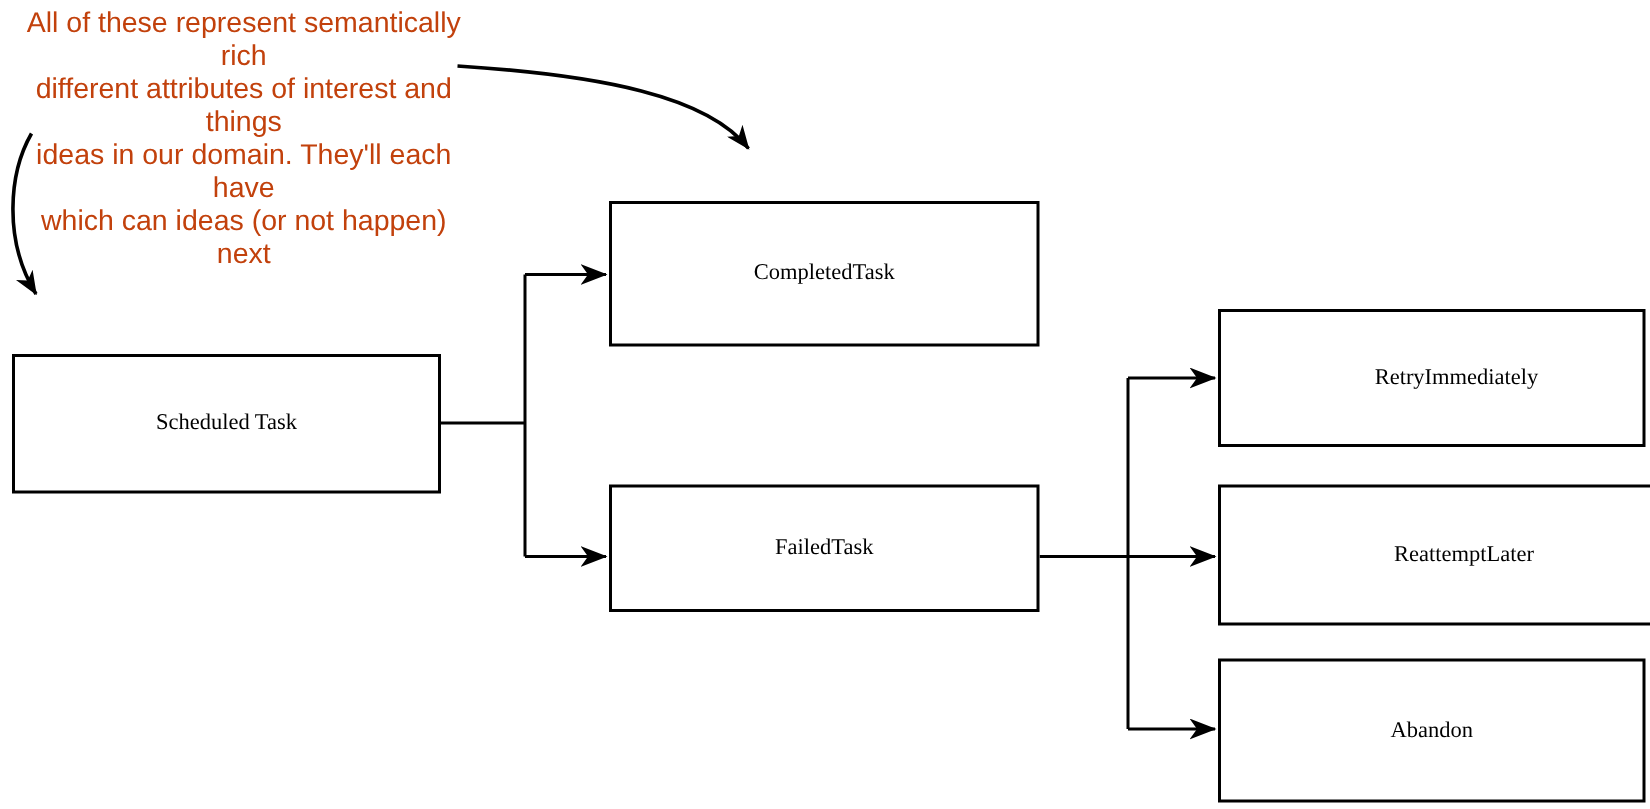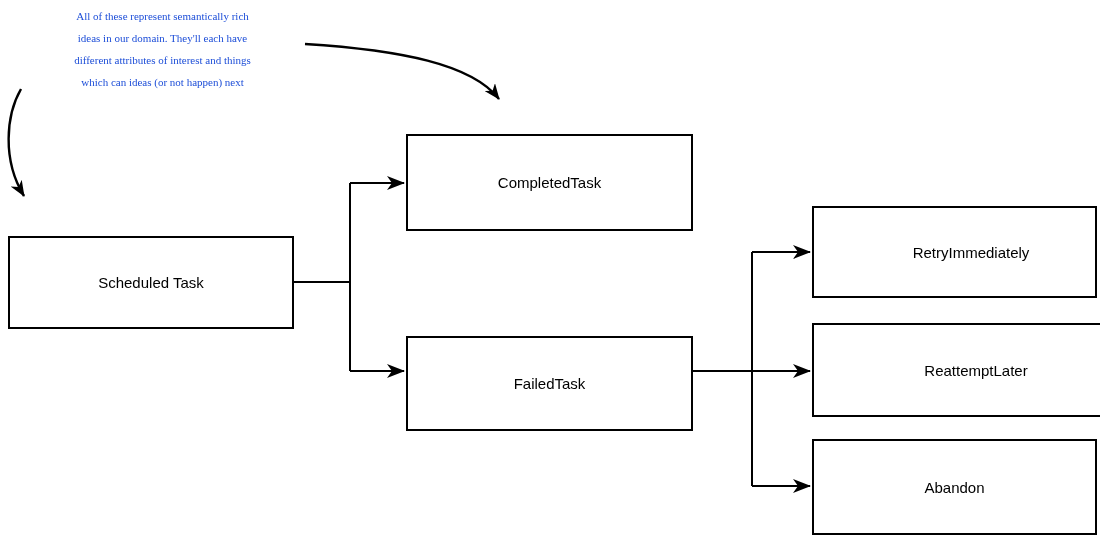--- a/index.html
+++ b/index.html
@@ -21,40 +21,41 @@
     top: 0;
     width: 1100px;
     height: 539px;
   }
   .annotation {
     position: absolute;
     left: 15px;
     top: 5px;
     width: 295px;
     text-align: center;
-    font-family: Liberation Serif, serif;
-    font-size: 11px;
+    font-family: Liberation Sans, sans-serif;
+    font-size: 19px;
     line-height: 22px;
-    color: #1d4ed8;
+    color: #c2410c;
   }
   .node {
     position: absolute;
     box-sizing: border-box;
     border: 2px solid #000000;
     background: #ffffff;
     display: flex;
     align-items: center;
     justify-content: center;
     font-size: 15px;
     color: #000000;
     white-space: nowrap;
+    font-family: Liberation Serif, serif;
   }
   .node-scheduled   { left: 8px;   top: 236px; width: 286px; height: 93px; }
   .node-completed   { left: 406px; top: 134px; width: 287px; height: 97px; }
-  .node-failed      { left: 406px; top: 336px; width: 287px; height: 95px; text-align: center; }
+  .node-failed      { left: 406px; top: 323px; width: 287px; height: 85px; text-align: center; }
   .node-retry       { left: 812px; top: 206px; width: 285px; height: 92px; padding-left: 33px; }
   .node-reattempt   { left: 812px; top: 323px; width: 328px; height: 94px; }
   .node-abandon     { left: 812px; top: 439px; width: 285px; height: 96px; }
 </style>
 </head>
 <body>
 
 <div class="canvas">
 
   <svg class="connectors" viewBox="0 0 1100 539" xmlns="http://www.w3.org/2000/svg">
@@ -77,22 +78,22 @@
     <path d="M 752 252 L 810 252" stroke="#000000" stroke-width="2" fill="none" marker-end="url(#arrow)"></path>
     <path d="M 752 371 L 810 371" stroke="#000000" stroke-width="2" fill="none" marker-end="url(#arrow)"></path>
     <path d="M 752 486 L 810 486" stroke="#000000" stroke-width="2" fill="none" marker-end="url(#arrow)"></path>
 
     <path d="M 305 44 C 400 50 472 64 499 99" stroke="#000000" stroke-width="2.4" fill="none" marker-end="url(#arrow-sm)"></path>
     <path d="M 21 89 C 6 115 2 160 24 196" stroke="#000000" stroke-width="2.4" fill="none" marker-end="url(#arrow-sm)"></path>
   </svg>
 
   <div class="annotation">
     <div>All of these represent semantically rich</div>
+    <div>different attributes of interest and things</div>
     <div>ideas in our domain. They'll each have</div>
-    <div>different attributes of interest and things</div>
     <div>which can ideas (or not happen) next</div>
   </div>
 
   <div class="node node-scheduled">
     <span>Scheduled Task</span>
   </div>
 
   <div class="node node-completed">
     <span>CompletedTask</span>
   </div>

